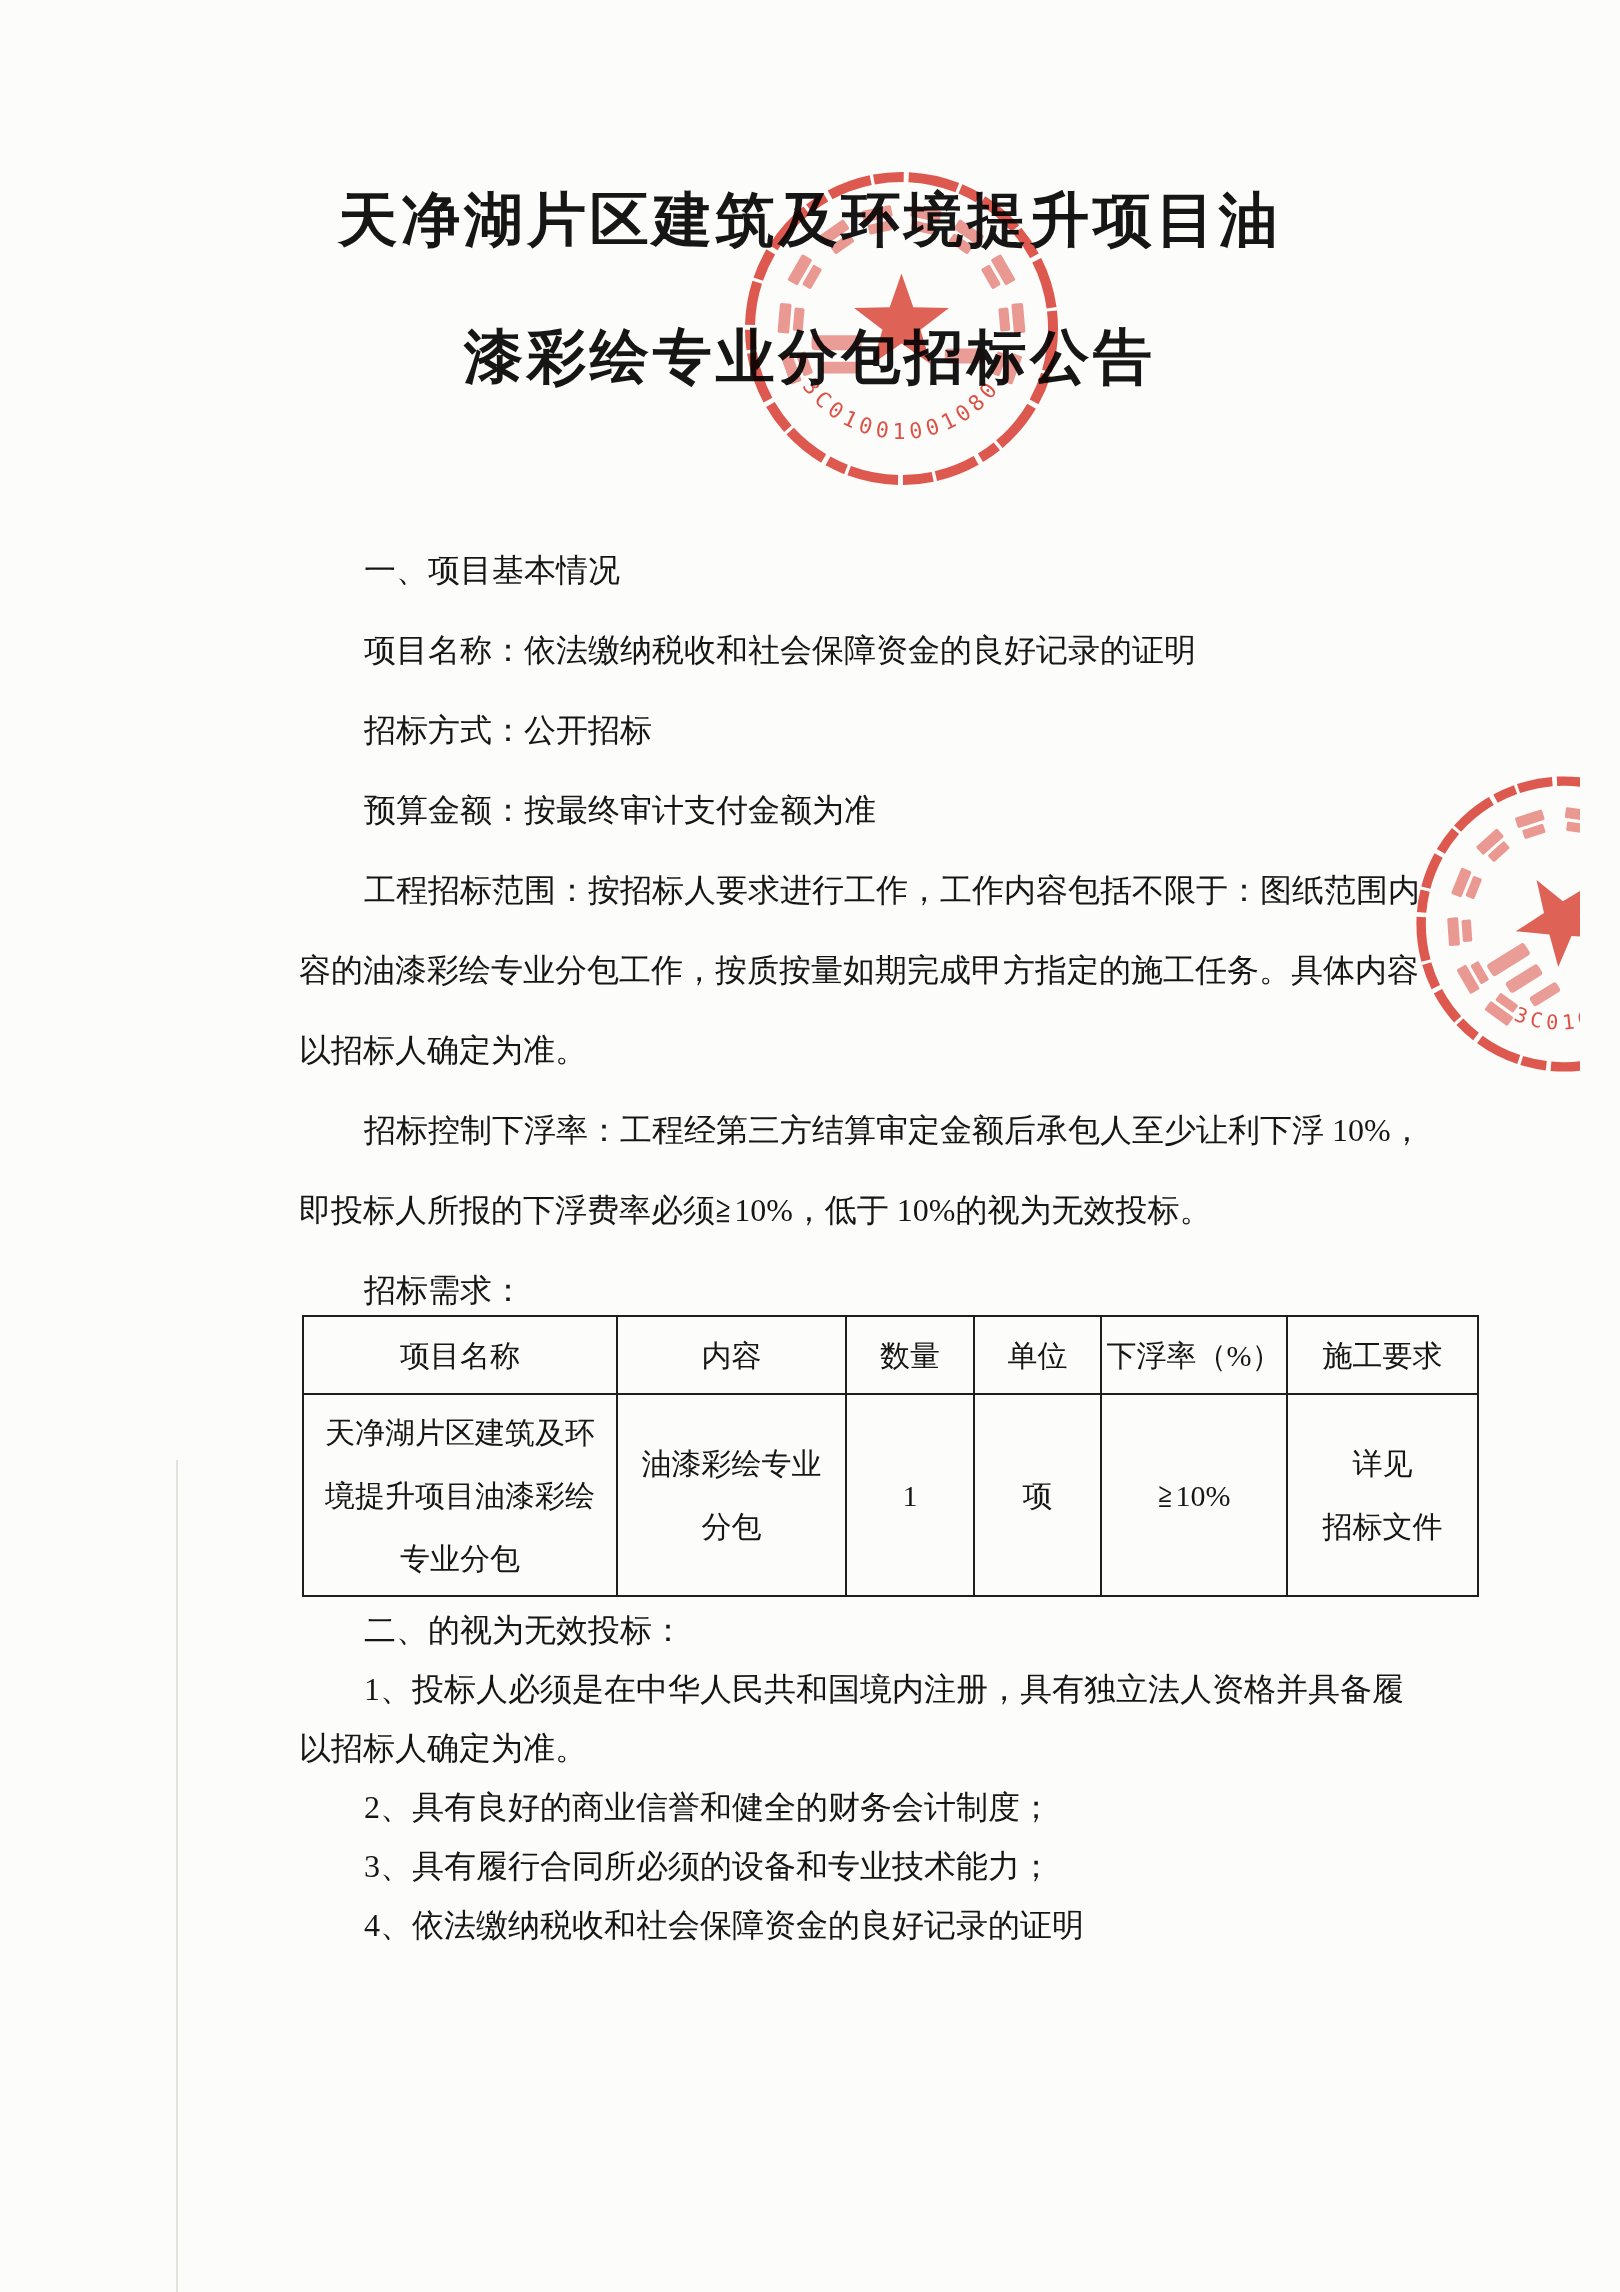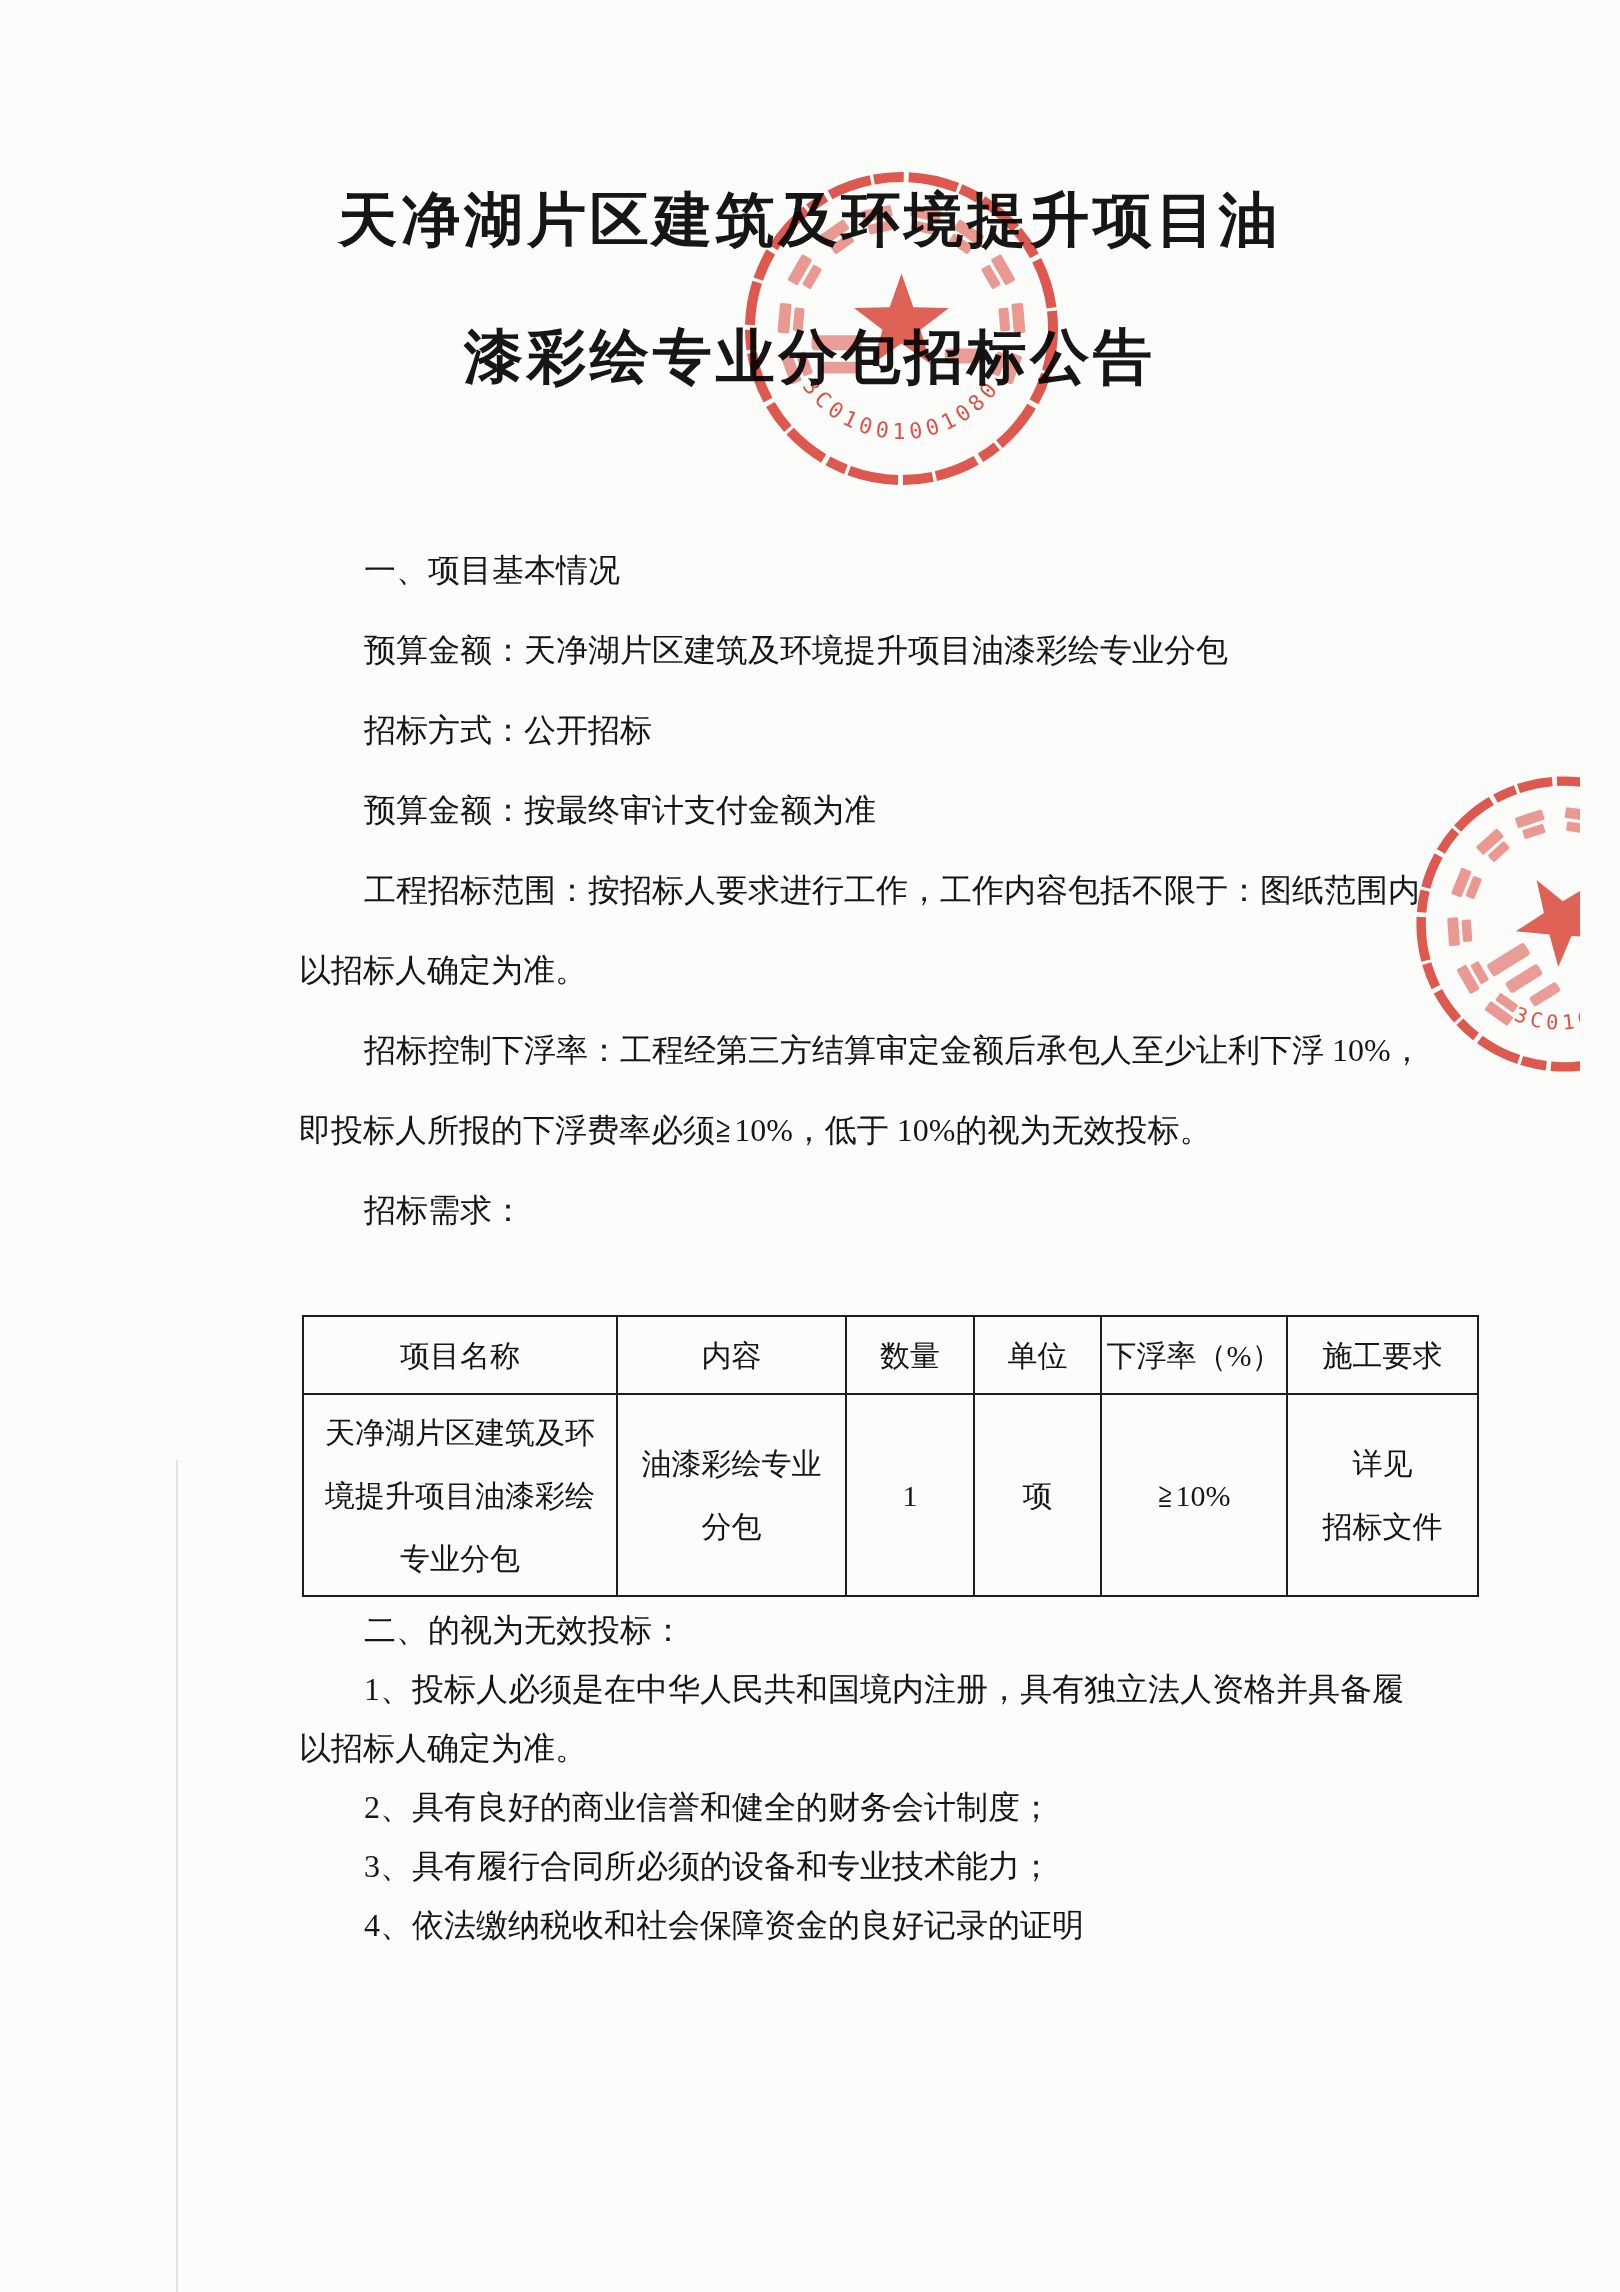--- a/index.html
+++ b/index.html
@@ -78,24 +78,25 @@
     </defs>
   </svg>
 
   <div class="doc-title">
     <div class="t-line">天净湖片区建筑及环境提升项目油</div>
     <div class="t-line">漆彩绘专业分包招标公告</div>
   </div>
 
   <div class="sec sec1">
     <div class="line indent bold">一、项目基本情况</div>
-    <div class="line indent">预算金额：天净湖片区建筑及环境提升项目油漆彩绘专业分包</div>
+    <div class="line indent">项目名称：依法缴纳税收和社会保障资金的良好记录的证明</div>
     <div class="line indent">招标方式：公开招标</div>
     <div class="line indent">预算金额：按最终审计支付金额为准</div>
     <div class="line indent">工程招标范围：按招标人要求进行工作，工作内容包括不限于：图纸范围内</div>
+    <div class="line">容的油漆彩绘专业分包工作，按质按量如期完成甲方指定的施工任务。具体内容</div>
     <div class="line">以招标人确定为准。</div>
     <div class="line indent">招标控制下浮率：工程经第三方结算审定金额后承包人至少让利下浮 10%，</div>
     <div class="line">即投标人所报的下浮费率必须≧10%，低于 10%的视为无效投标。</div>
     <div class="line indent">招标需求：</div>
   </div>
 
   <table class="demand-table">
     <colgroup>
       <col style="width:314px">
         <col style="width:229px">

